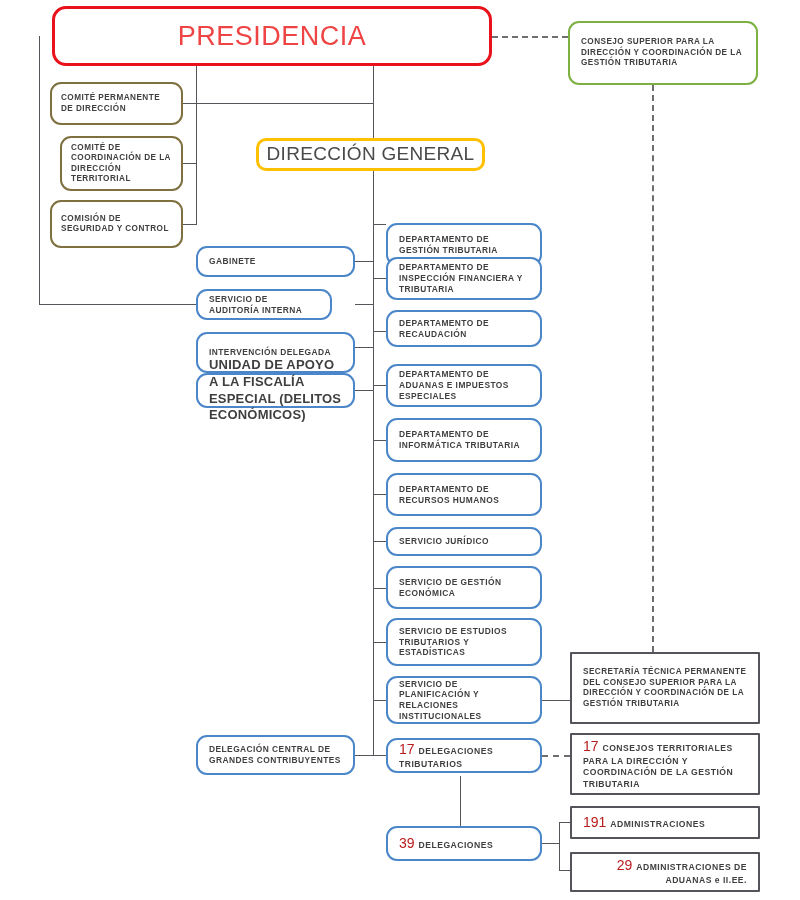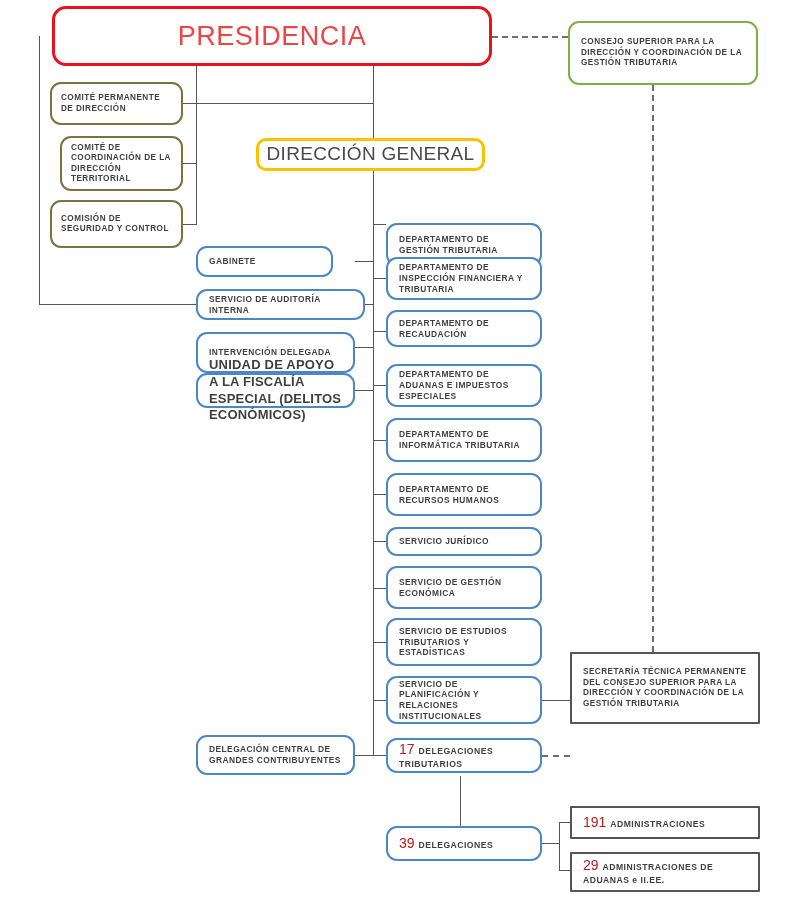--- a/index.html
+++ b/index.html
@@ -153,24 +153,24 @@
     <span class="txt">COMITÉ DE COORDINACIÓN  DE LA DIRECCIÓN TERRITORIAL</span>
   </div>
   <div class="node n-olive" style="left:50px;top:200px;width:133px;height:48px;">
     <span class="txt">COMISIÓN  DE SEGURIDAD Y CONTROL</span>
   </div>
 
   <div class="node n-dirgeneral" style="left:256px;top:138px;width:229px;height:33px;">
     <span class="txt">DIRECCIÓN GENERAL</span>
   </div>
 
-  <div class="node n-blue" style="left:196px;top:246px;width:137px;height:31px;">
+  <div class="node n-blue" style="left:196px;top:246px;width:159px;height:31px;">
     <span class="txt">GABINETE</span>
   </div>
-  <div class="node n-blue" style="left:196px;top:289px;width:169px;height:31px;">
+  <div class="node n-blue" style="left:196px;top:289px;width:136px;height:31px;">
     <span class="txt">SERVICIO  DE AUDITORÍA  INTERNA</span>
   </div>
   <div class="node n-blue" style="left:196px;top:332px;width:159px;height:41px;">
     <span class="txt">INTERVENCIÓN  DELEGADA</span>
   </div>
   <div class="node n-blue small" style="left:196px;top:373px;width:159px;height:35px;">
     <span class="txt">UNIDAD DE APOYO A LA FISCALÍA ESPECIAL (DELITOS ECONÓMICOS)</span>
   </div>
 
   <div class="node n-blue" style="left:386px;top:203px;width:156px;height:43px;margin-top:20px;">
@@ -217,26 +217,31 @@
   <div class="node n-blue" style="left:386px;top:826px;width:156px;height:35px;">
     <span class="txt">
       <span class="cnt">39 </span><span class="cntlbl">DELEGACIONES</span>
     </span>
   </div>
 
   <div class="node n-gray" style="left:570px;top:652px;width:190px;height:72px;">
     <span class="txt">SECRETARÍA  TÉCNICA  PERMANENTE  DEL CONSEJO  SUPERIOR PARA LA DIRECCIÓN Y COORDINACIÓN  DE LA GESTIÓN TRIBUTARIA</span>
   </div>
 
+  <div class="node n-gray" style="left:570px;top:733px;width:190px;height:62px;">
+    <span class="txt">
+      <span class="cnt">17 </span><span class="cntlbl">CONSEJOS  TERRITORIALES  PARA LA DIRECCIÓN  Y COORDINACIÓN  DE LA GESTIÓN  TRIBUTARIA</span>
+    </span>
+  </div>
 
   <div class="node n-gray" style="left:570px;top:806px;width:190px;height:33px;">
     <span class="txt">
       <span class="cnt">191 </span><span class="cntlbl">ADMINISTRACIONES</span>
     </span>
   </div>
 
-  <div class="node n-gray" style="left:570px;top:852px;width:190px;height:40px;">
+  <div class="node n-gray" style="left:570px;top:852px;width:190px;height:40px;text-align:right;">
     <span class="txt">
       <span class="cnt">29 </span><span class="cntlbl">ADMINISTRACIONES  DE ADUANAS  e II.EE.</span>
     </span>
   </div>
 
 </div>
 
 </body></html>

